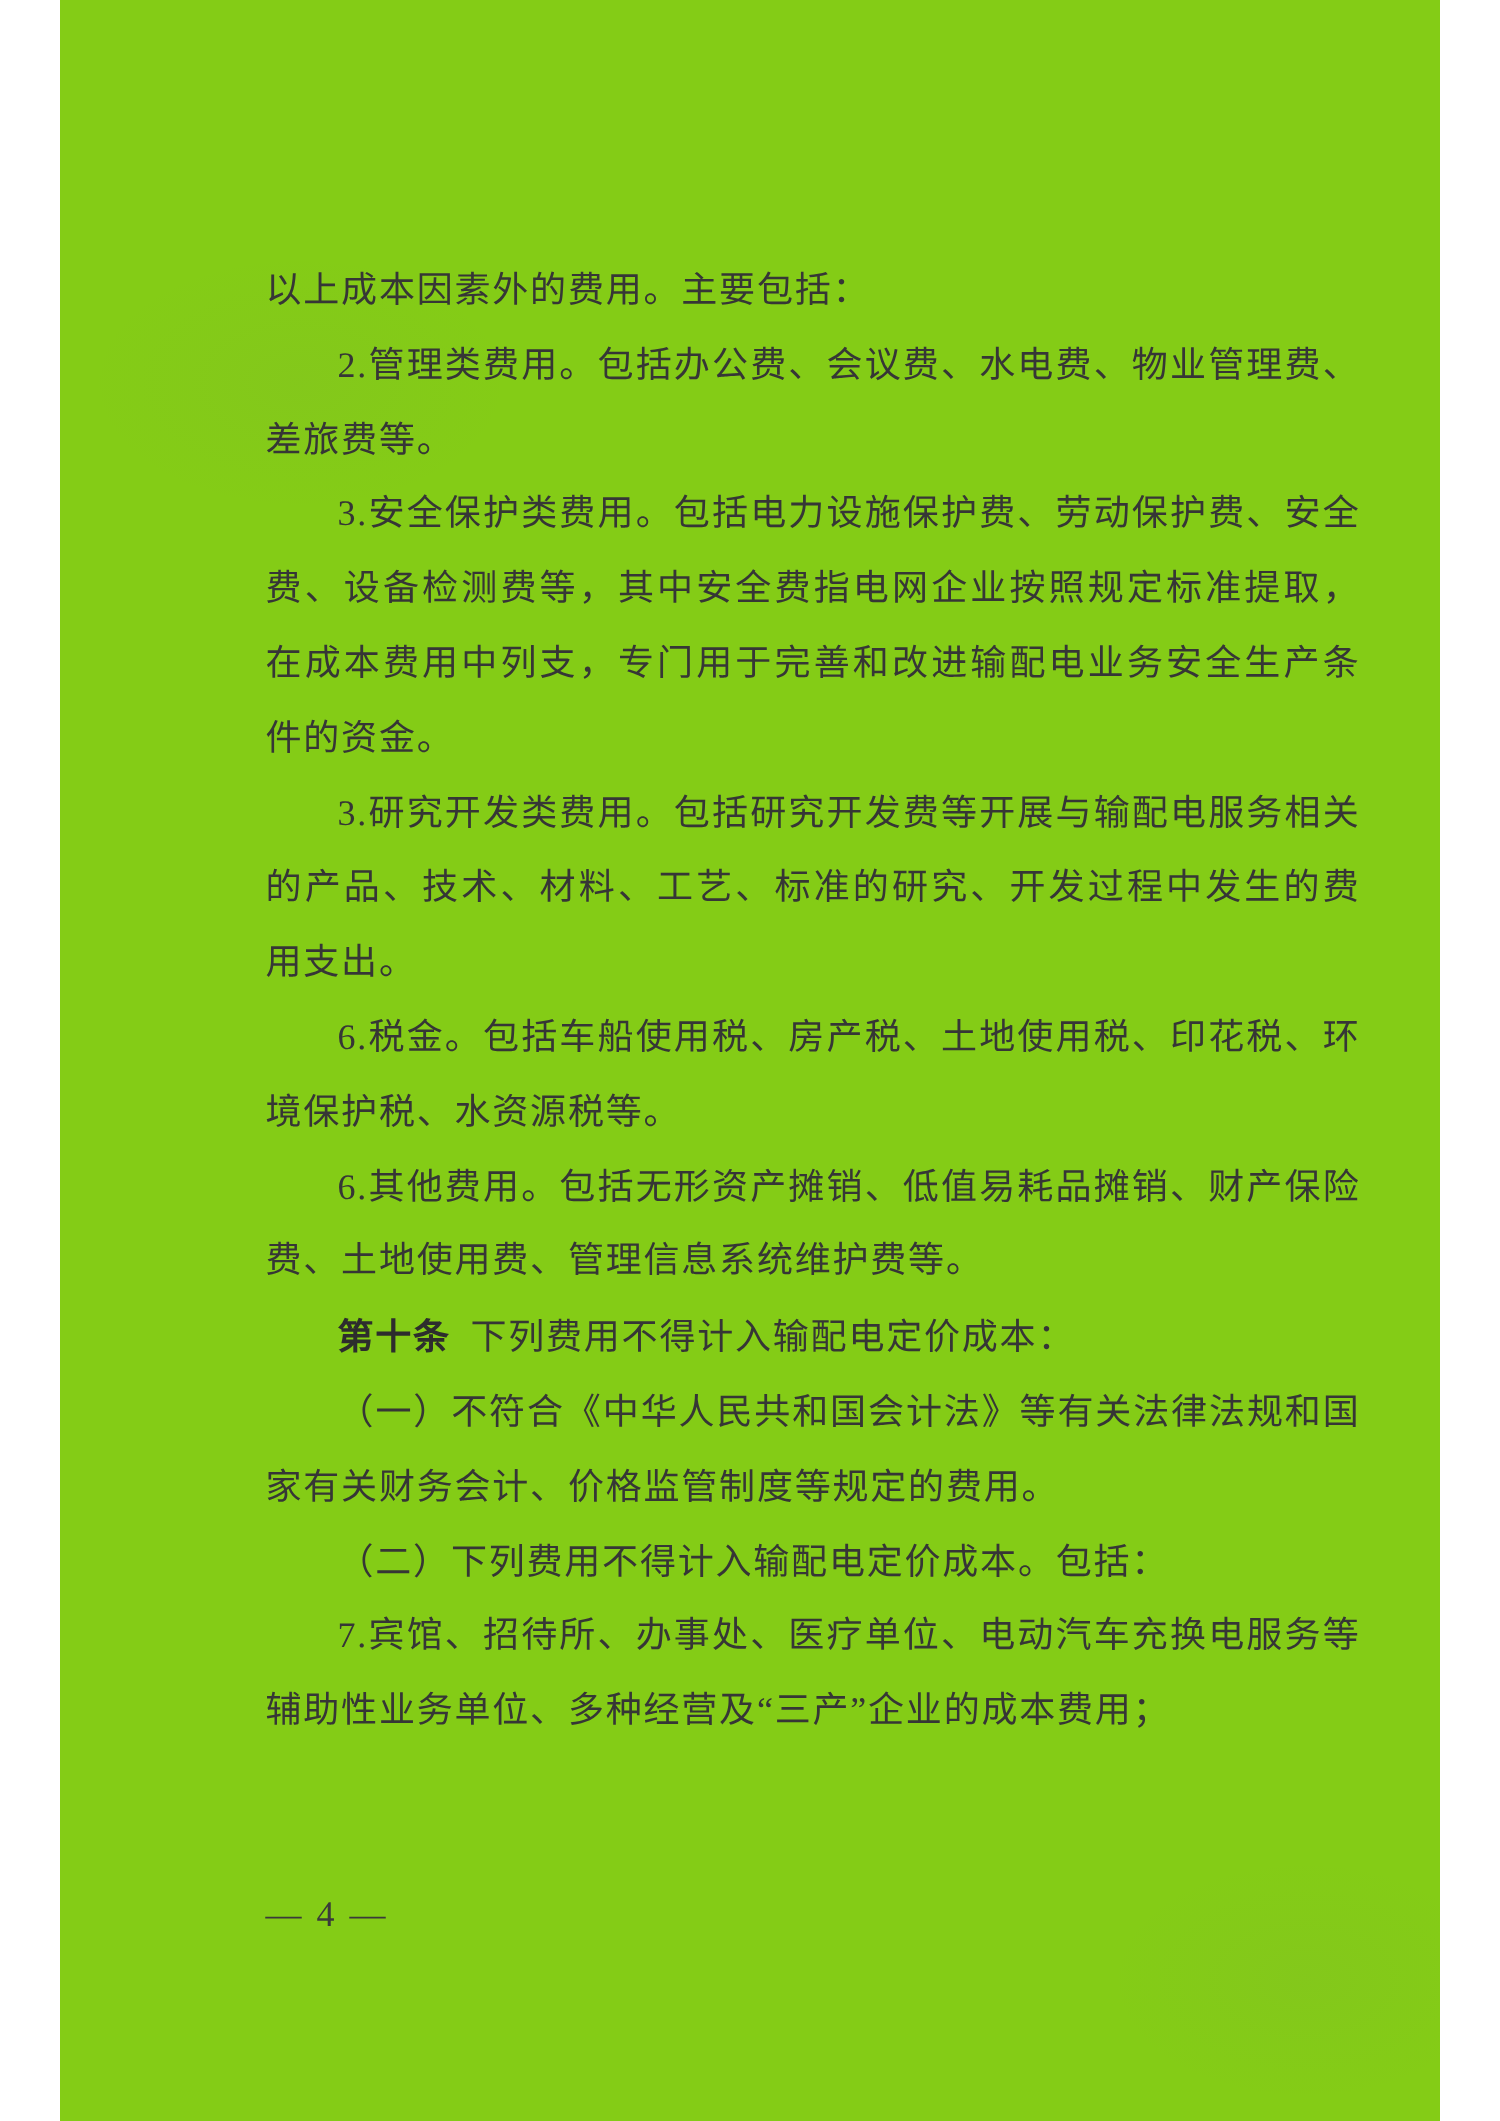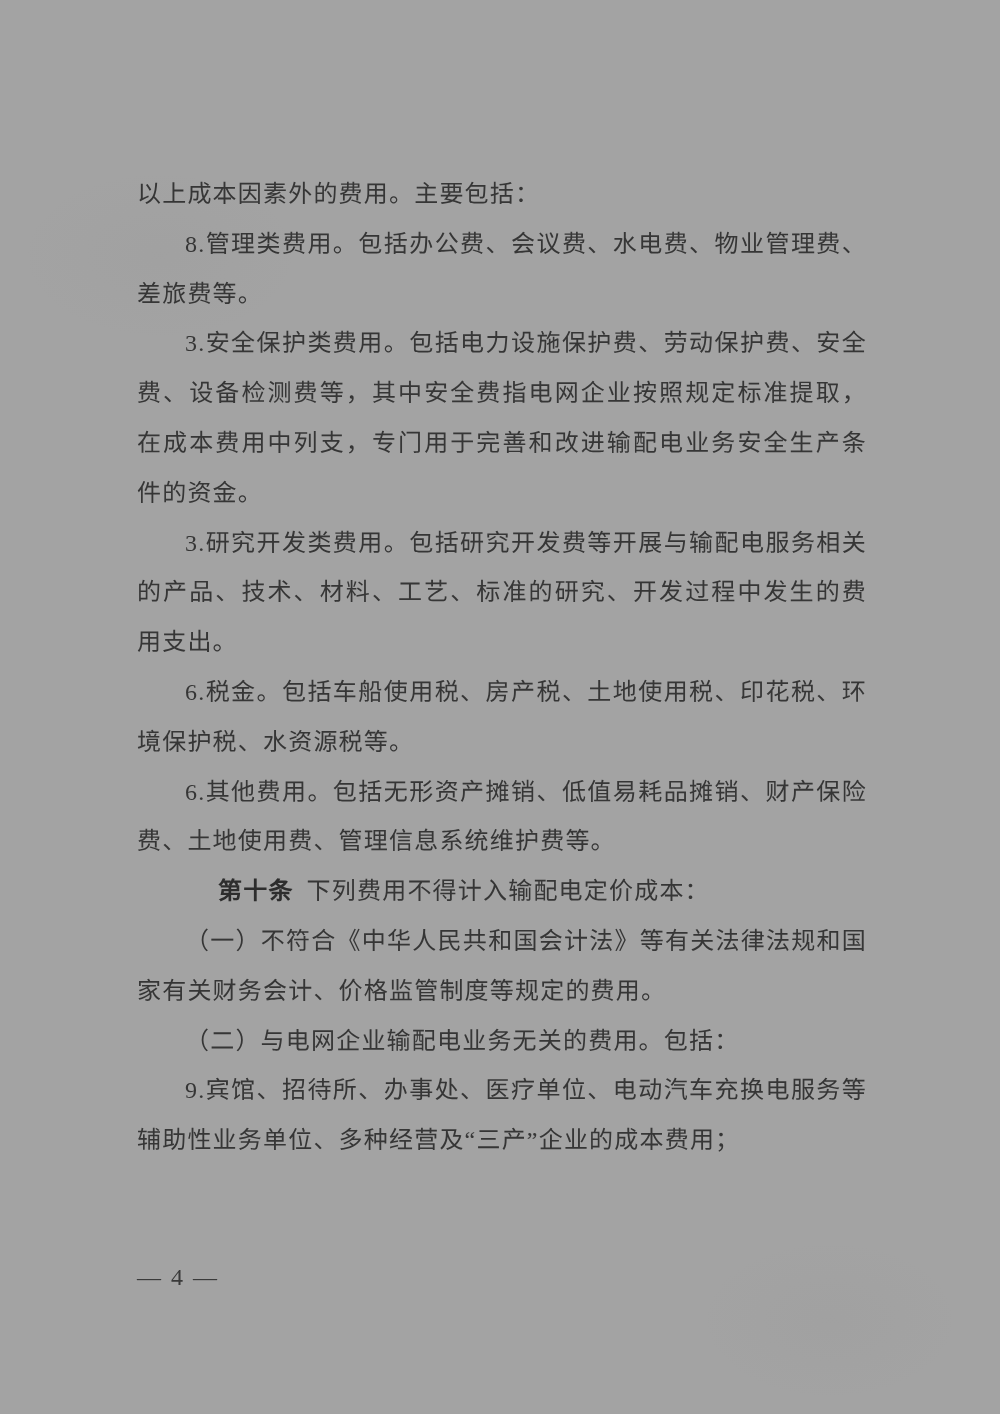--- a/index.html
+++ b/index.html
@@ -3,24 +3,24 @@
 <meta charset="utf-8">
 <title>Document Page</title>
 <style>
   html, body {
     margin: 0;
     padding: 0;
     background: #ffffff;
   }
   .page {
     position: relative;
-    width: 1000px;
+    width: 920px;
     height: 1414px;
     margin: 0 auto;
-    background: #a3a3a3;
+    background: #84cc16;
     overflow: hidden;
     font-family: "Liberation Serif", "DejaVu Serif", serif;
     color: #363636;
   }
   
   .scan-artifact {
     position: absolute;
     border-radius: 50%;
     background: radial-gradient(closest-side, rgba(120,120,120,0.05), rgba(120,120,120,0));
     pointer-events: none;
@@ -42,25 +42,24 @@
     letter-spacing: 1.2px;
     text-align: justify;
     text-justify: inter-ideograph;
     word-break: break-all;
     overflow-wrap: anywhere;
   }
   .content p.indent {
     text-indent: 48px;
   }
   .article-label {
-    font-family: Liberation Serif, serif;
+    font-family: Liberation Sans, sans-serif;
     font-weight: 700;
     color: #2d2d2d;
     margin-right: 13px;
-    margin-left: 33px;
   }
   .footer {
     position: absolute;
     left: 137px;
     top: 1259px;
     font-size: 24px;
     line-height: 36px;
     letter-spacing: 2px;
     color: #3a3a3a;
   }
@@ -70,36 +69,36 @@
 
 <div class="page">
 
   <div class="scan-artifact artifact-a"></div>
   <div class="scan-artifact artifact-b"></div>
 
   <div class="content">
     <p class="noindent">以上成本因素外的费用。主要包括：</p>
 
 
-    <p class="indent">8.管理类费用。包括办公费、会议费、水电费、物业管理费、差旅费等。</p>
+    <p class="indent">2.管理类费用。包括办公费、会议费、水电费、物业管理费、差旅费等。</p>
 
     <p class="indent">3.安全保护类费用。包括电力设施保护费、劳动保护费、安全费、设备检测费等，其中安全费指电网企业按照规定标准提取，在成本费用中列支，专门用于完善和改进输配电业务安全生产条件的资金。</p>
 
     <p class="indent">3.研究开发类费用。包括研究开发费等开展与输配电服务相关的产品、技术、材料、工艺、标准的研究、开发过程中发生的费用支出。</p>
 
     <p class="indent">6.税金。包括车船使用税、房产税、土地使用税、印花税、环境保护税、水资源税等。</p>
 
     <p class="indent">6.其他费用。包括无形资产摊销、低值易耗品摊销、财产保险费、土地使用费、管理信息系统维护费等。</p>
 
     <p class="indent">
       <span class="article-label">第十条</span><span>下列费用不得计入输配电定价成本：</span>
     </p>
 
     <p class="indent">（一）不符合《中华人民共和国会计法》等有关法律法规和国家有关财务会计、价格监管制度等规定的费用。</p>
 
-    <p class="indent">（二）与电网企业输配电业务无关的费用。包括：</p>
+    <p class="indent">（二）下列费用不得计入输配电定价成本。包括：</p>
 
-    <p class="indent">9.宾馆、招待所、办事处、医疗单位、电动汽车充换电服务等辅助性业务单位、多种经营及“三产”企业的成本费用；</p>
+    <p class="indent">7.宾馆、招待所、办事处、医疗单位、电动汽车充换电服务等辅助性业务单位、多种经营及“三产”企业的成本费用；</p>
   </div>
 
   <div class="footer">— 4 —</div>
 
 </div>
 
 </body></html>

